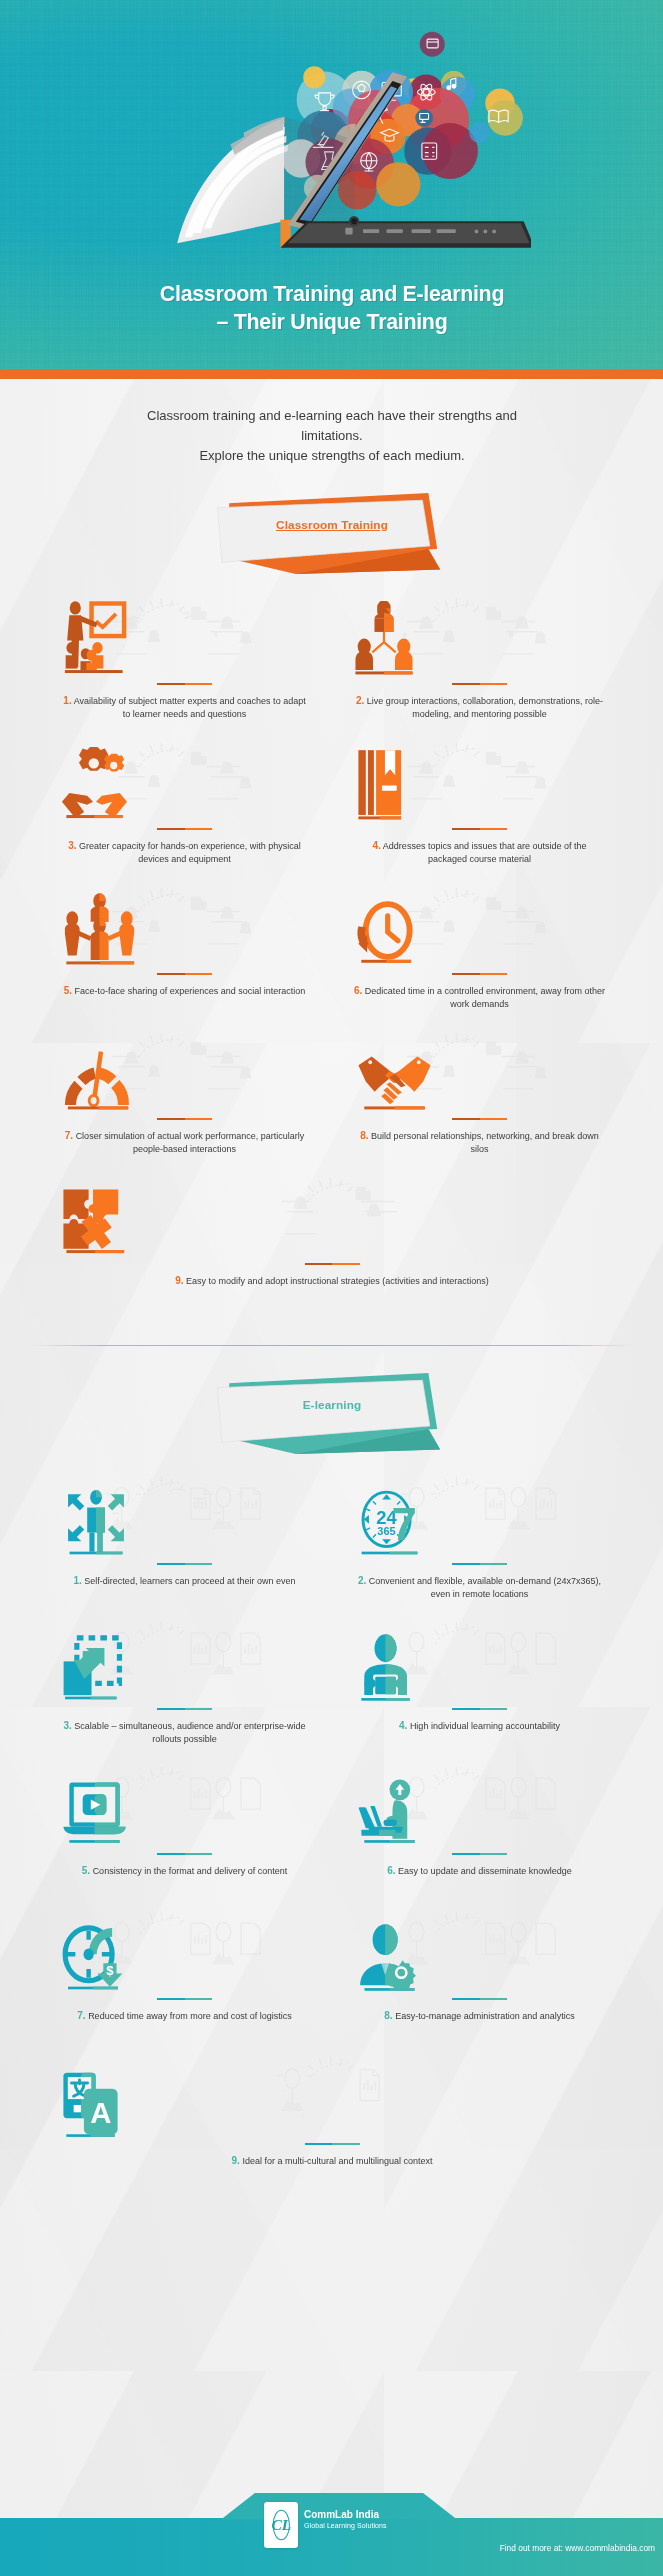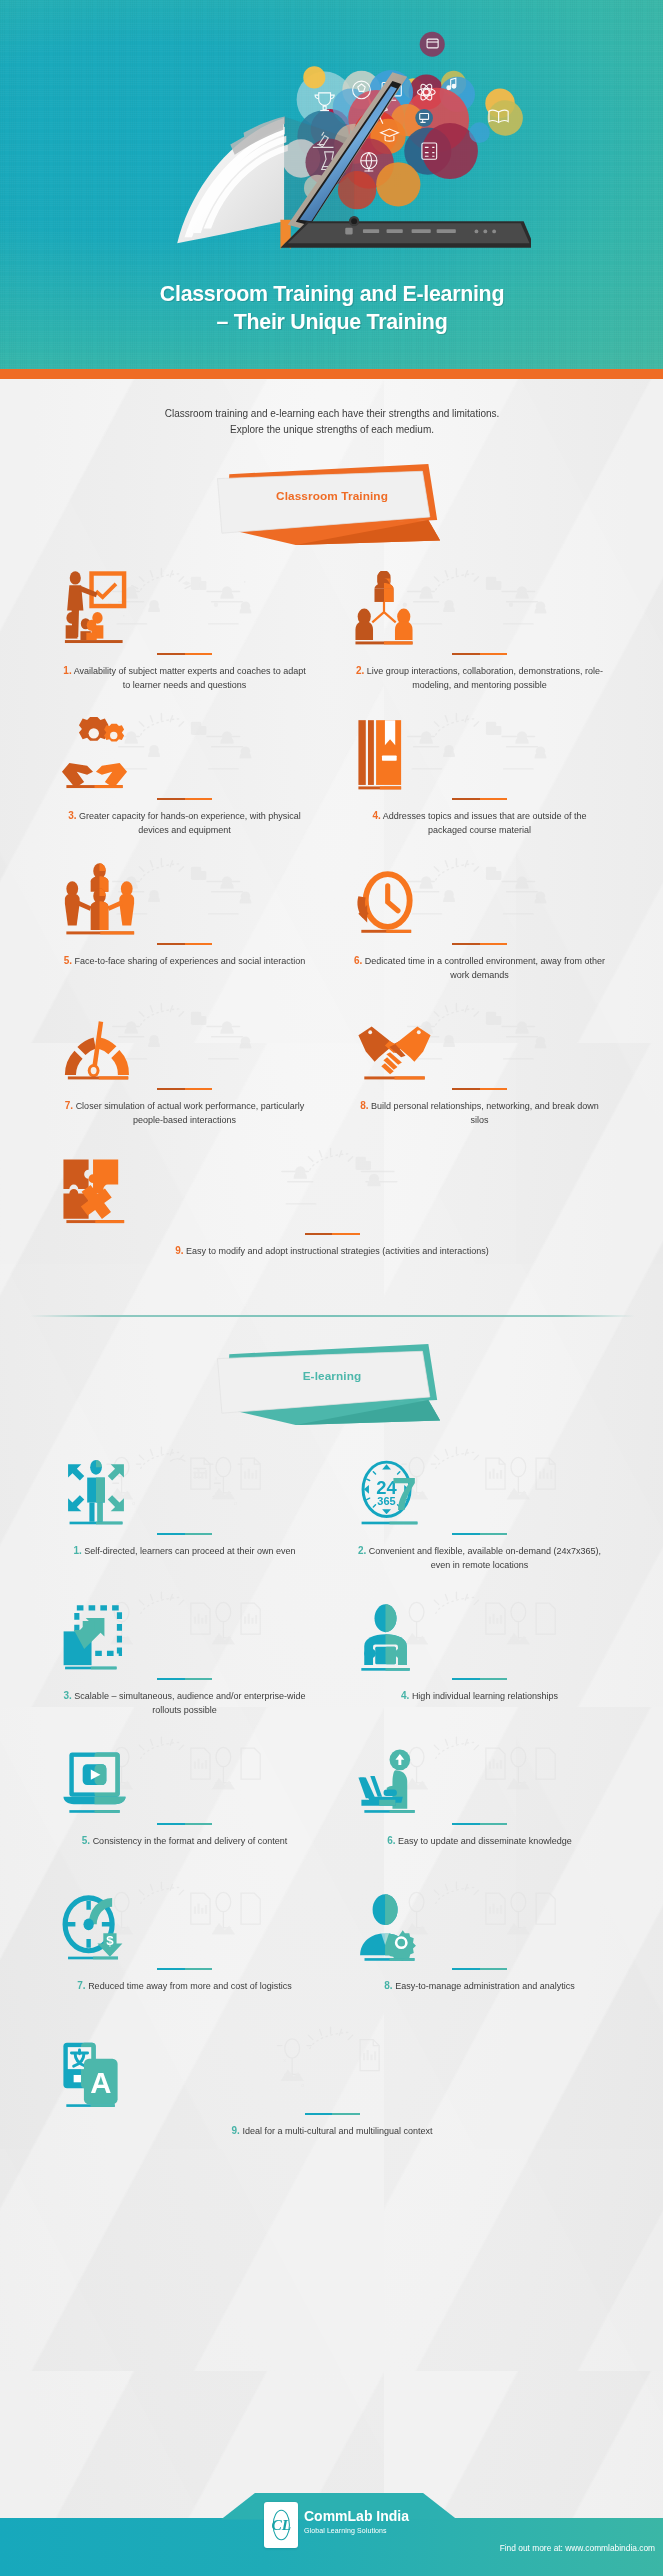--- a/index.html
+++ b/index.html
@@ -82,21 +82,21 @@
       linear-gradient(118deg, rgba(255,255,255,.55) 0 18%, rgba(0,0,0,0) 18.4% 36%, rgba(255,255,255,.5) 36.4% 52%, rgba(0,0,0,0) 52.4% 74%, rgba(255,255,255,.45) 74.4% 100%),
       linear-gradient(62deg, rgba(0,0,0,.014) 0 22%, rgba(255,255,255,0) 22.4% 48%, rgba(0,0,0,.012) 48.4% 70%, rgba(255,255,255,0) 70.4% 100%);
     background-size: 384px 664px, 516px 885px;
   }
 
   .intro {
     position: relative;
     margin: 27px auto 0;
     width: 413px;
     text-align: center;
-    font-size: 10px;
+    font-size: 13px;
     line-height: 1.55;
     color: #3b3b3b;
   }
 
   
   .ribbon {
     position: relative;
     width: 251px;
     height: 87px;
     margin: 20.7px auto 0;
@@ -104,21 +104,21 @@
   .ribbon svg { display: block; overflow: visible; }
   .ribbon-label {
     position: absolute;
     left: 0; right: 0;
     top: 31px;
     text-align: center;
     font-size: 11.8px;
     font-weight: bold;
     letter-spacing: 0.1px;
   }
-  .ribbon-label.orange { color: #ef6c25; }
+  .ribbon-label.orange { color: #ef6c25; text-decoration: underline; }
   .ribbon-label.teal   { color: #4cb7ab; }
 
   
   .grid {
     position: relative;
     width: 590px;
     margin: 0 auto;
     padding-top: 11.8px;
     display: grid;
     grid-template-columns: 1fr 1fr;
@@ -203,21 +203,21 @@
     background: #ffffff;
     border-radius: 3px;
     display: flex; align-items: center; justify-content: center;
     box-shadow: 0 0.7px 2.2px rgba(0,0,0,.12);
   }
   .logo-texts {
     position: absolute;
     left: 304px; top: -8.9px;
   }
   .logo-name {
-    font-size: 14px; font-weight: bold; color: #ffffff; line-height: 1.1;
+    font-size: 10px; font-weight: bold; color: #ffffff; line-height: 1.1;
   }
   .logo-tag {
     font-size: 7px; color: #ffffff; margin-top: 2.2px; letter-spacing: 0.1px;
   }
   .footer-url {
     position: absolute;
     right: 8.9px; top: 25px;
     font-size: 8.4px; color: #ffffff;
   }
 </style>
@@ -996,21 +996,21 @@
             <ellipse cx="22" cy="70" rx="8" ry="7" fill="#14a6c0"></ellipse>
             <ellipse cx="64" cy="70" rx="8" ry="7" fill="#4cb7ab"></ellipse>
             <rect x="10" y="90" width="66" height="3.6" fill="#14a6c0"></rect>
             <rect x="43" y="90" width="33" height="3.6" fill="#4cb7ab"></rect>
           </svg>
         </div>
         <div class="icon-rule">
             <span style="background:#14a6c0"></span>
             <span style="background:#4cb7ab"></span>
           </div>
-        <div class="cap"><span class="num teal">4.</span> <span>High individual learning relationships</span></div>
+        <div class="cap"><span class="num teal">4.</span> <span>High individual learning accountability</span></div>
       </div>
 
       <div class="cell">
         <div class="icon-box">
           <svg class="icon-ghost" viewBox="0 0 240 118">
             <g stroke="#e0e0e0" stroke-width="1.8" fill="none" stroke-linecap="round">
               <path d="M88 20v-9M100 22l3-8M76 22l-3-8M112 28l6-6M64 28l-6-6"></path>
               <path d="M60 40a60 28 0 0 1 56-22" stroke-dasharray="2 5"></path>
               <ellipse cx="34" cy="38" rx="10" ry="13"></ellipse>
                 <path d="M34 51v22M24 73h20"></path>

